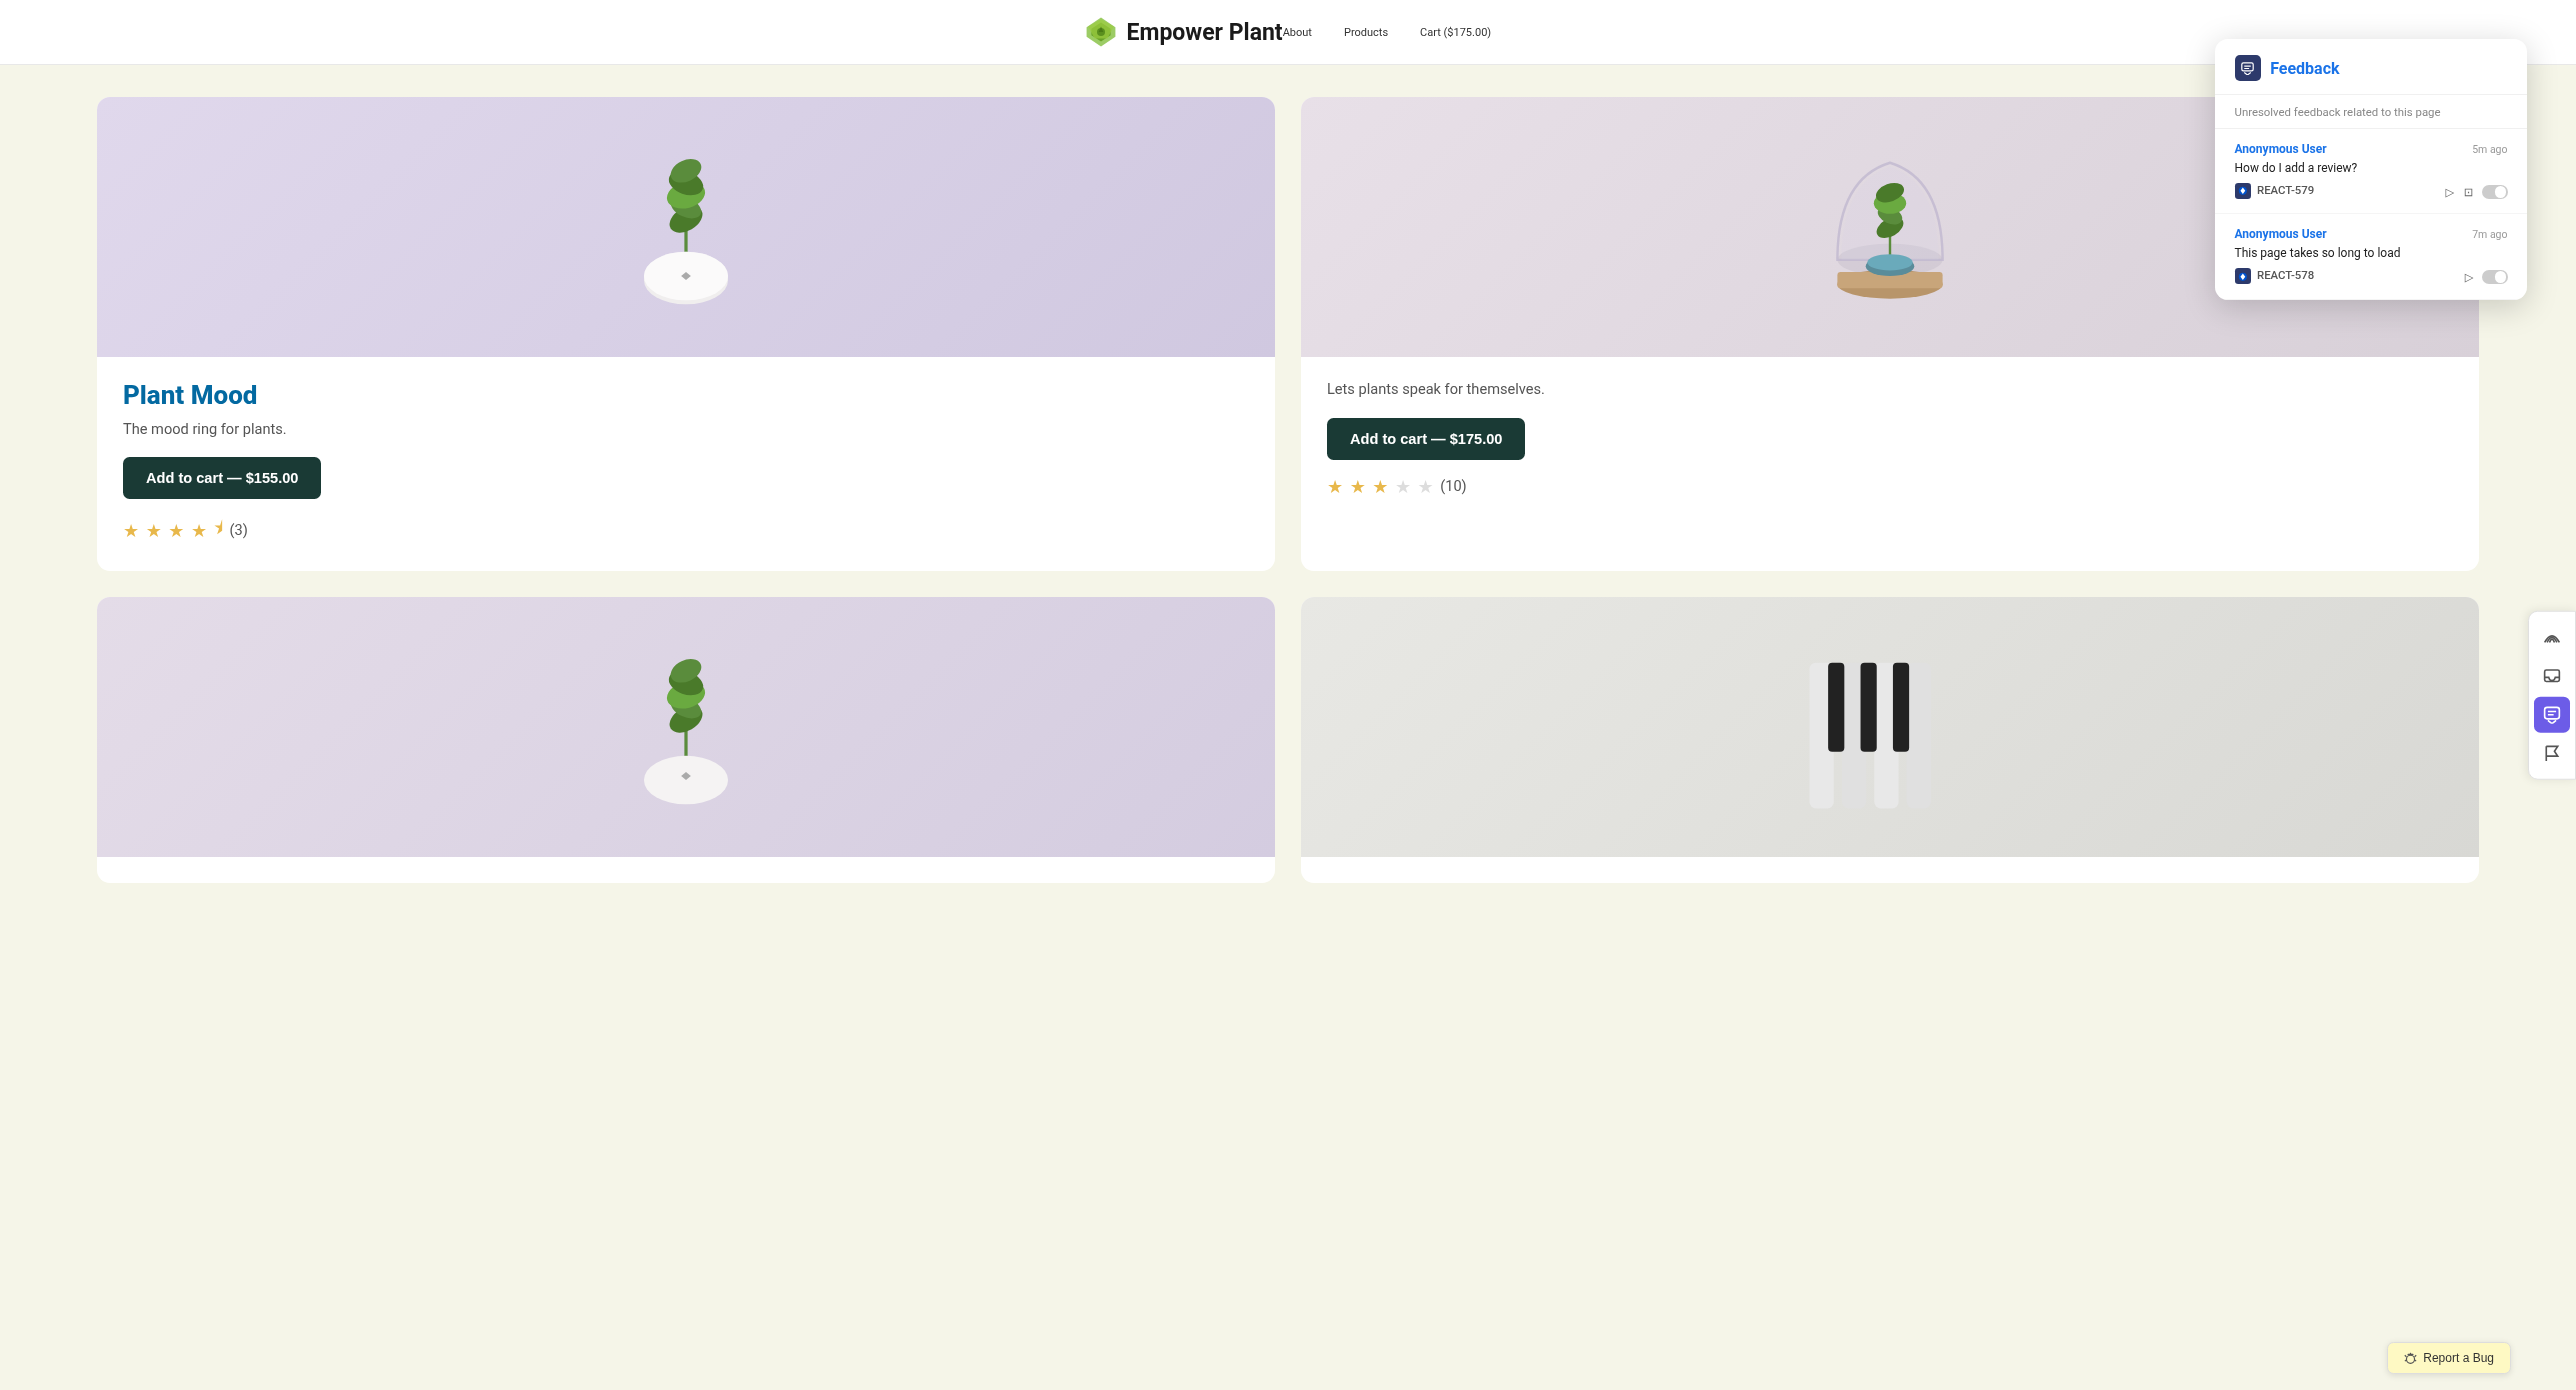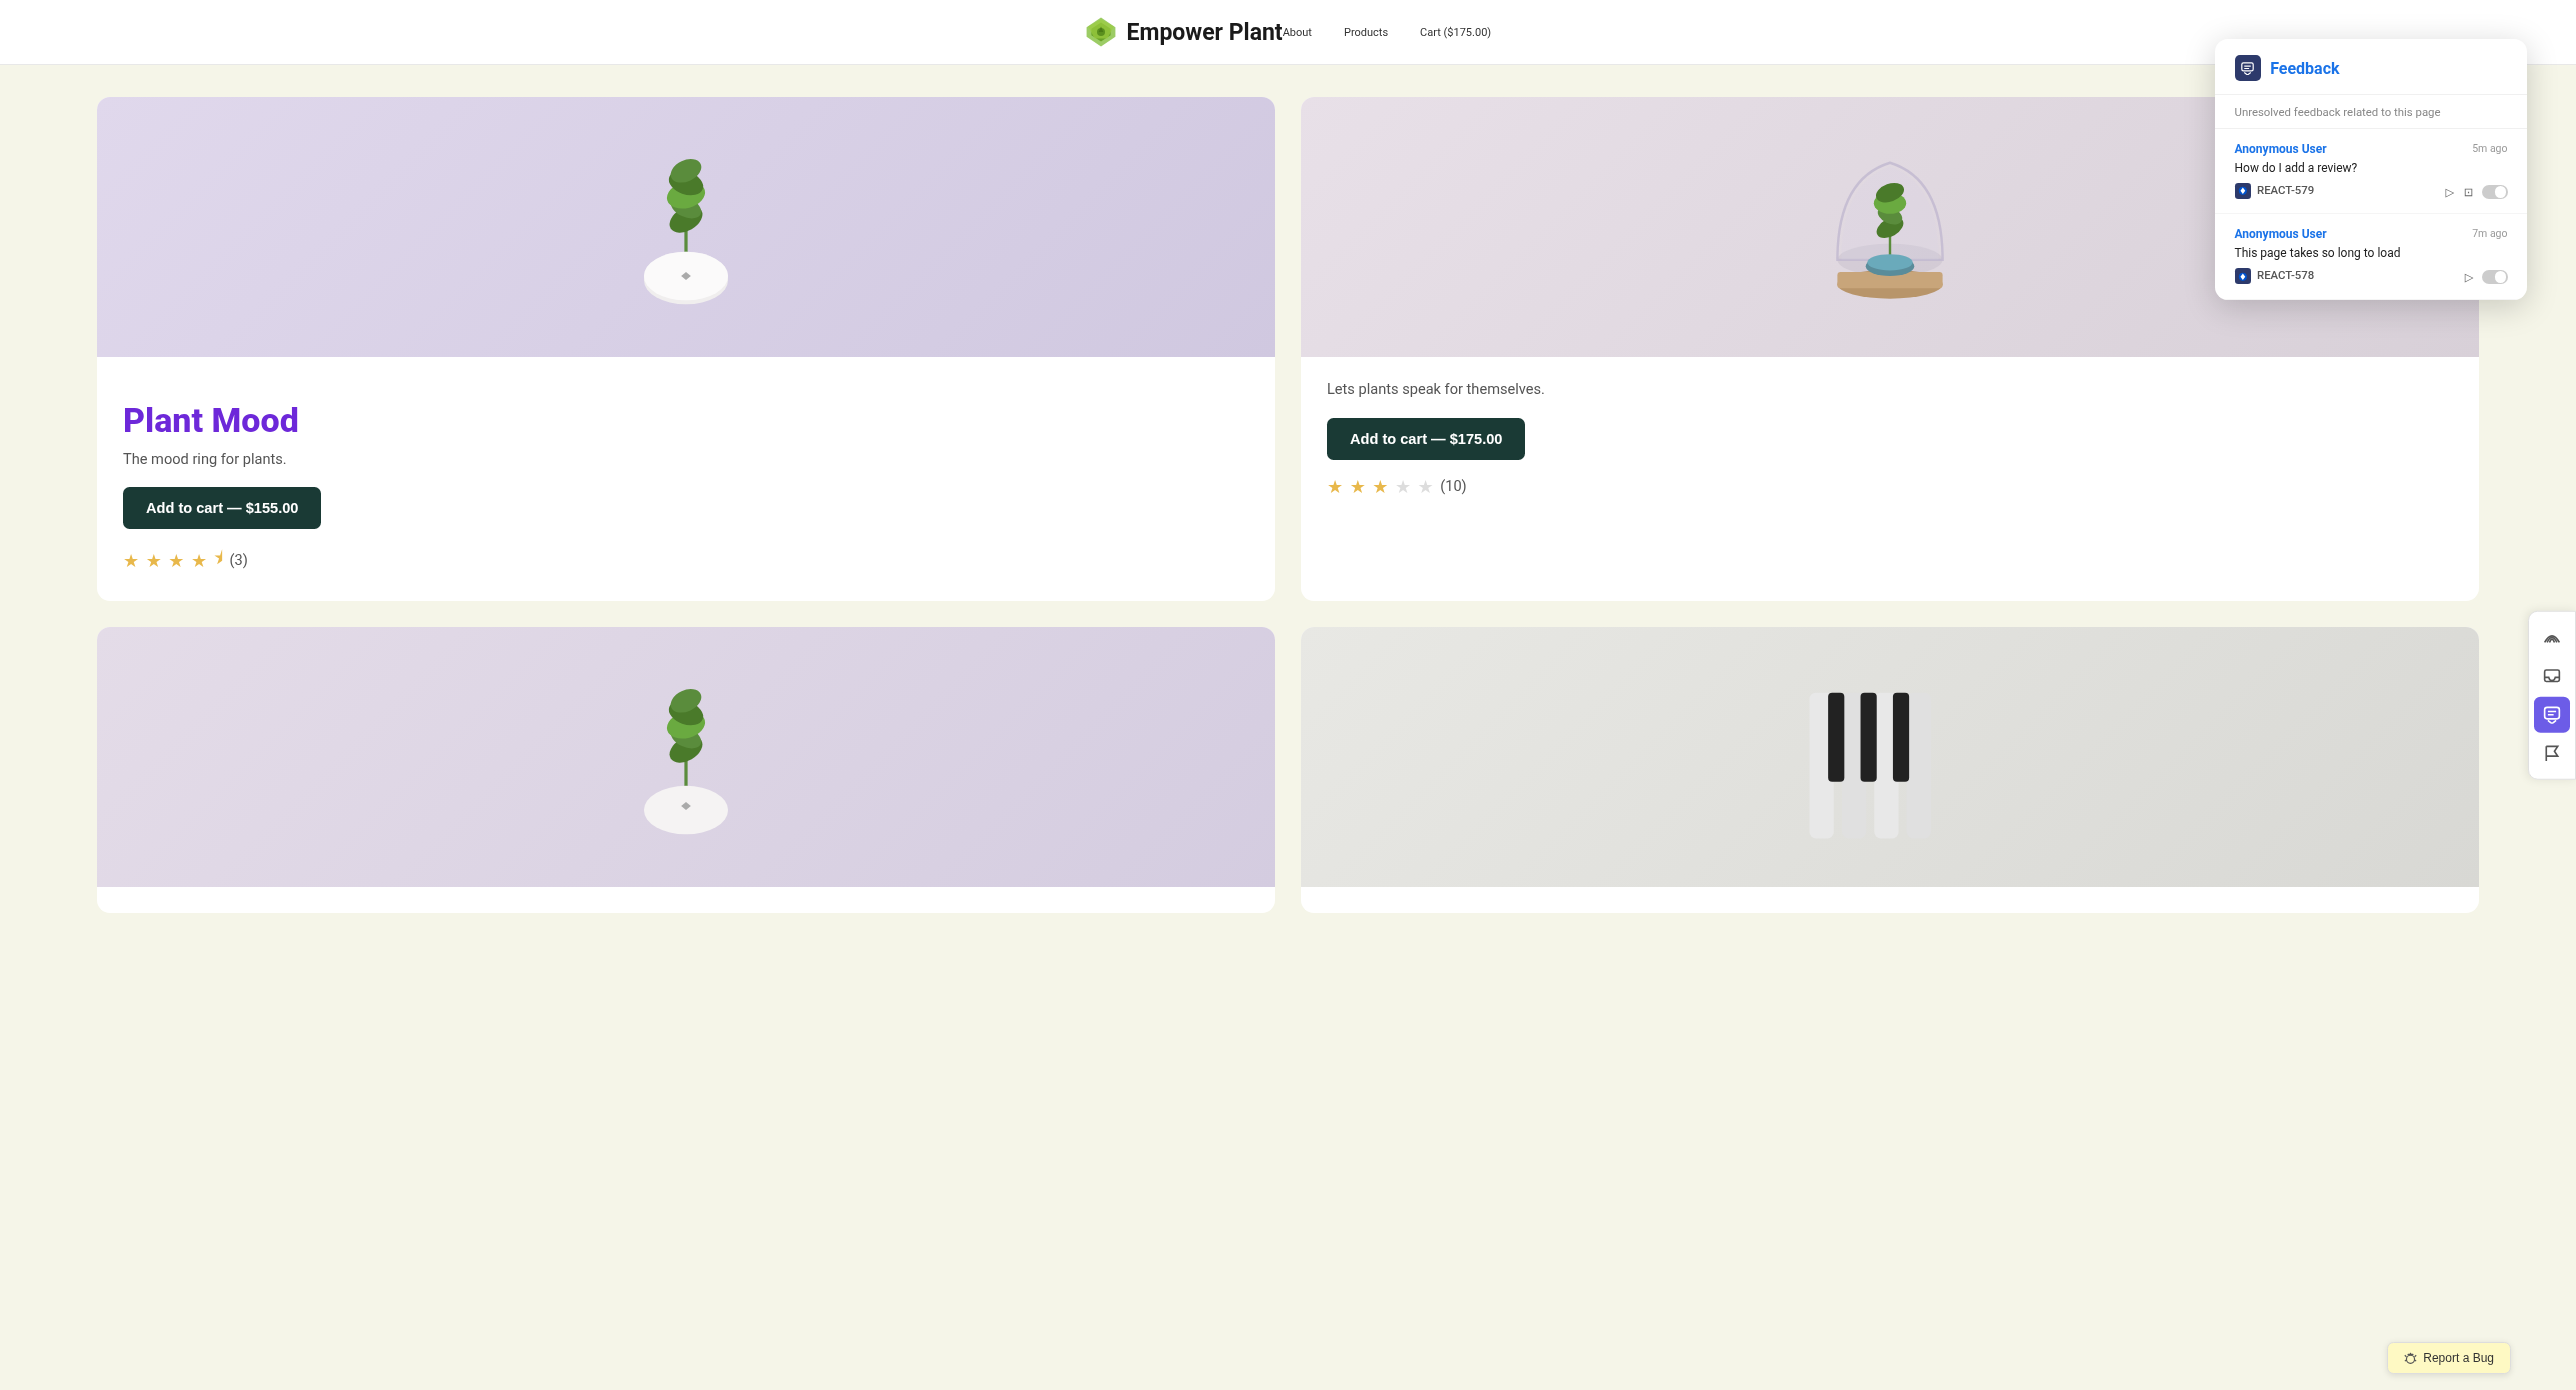--- a/index.html
+++ b/index.html
@@ -89,25 +89,24 @@
       background: linear-gradient(135deg, #e4dce8 0%, #d4cce0 100%);
     }
     .product-image.bottom-right-img {
       background: linear-gradient(135deg, #e8e8e4 0%, #d8d8d4 100%);
     }
 
     .product-info {
       padding: 23px 26px 0;
     }
     .product-name {
-      font-size: 34px;
+      font-size: 26px;
       font-weight: 800;
-      color: #6d28d9;
+      color: #0369a1;
       margin-bottom: 9.7px;
-      margin-top: 20px;
     }
     .product-desc {
       font-size: 14.6px;
       color: #555;
       margin-bottom: 19.5px;
     }
     .add-to-cart-btn {
       background: #1a3a35;
       color: #fff;
       border: none;
@@ -209,20 +208,21 @@
       padding: 9.7px 19.5px;
       border-bottom: 0.8px solid #f0f0f0;
     }
     .feedback-item {
       padding: 13px 19.5px;
       border-bottom: 0.8px solid #f5f5f5;
     }
     .feedback-item-header {
       display: flex;
       justify-content: space-between;
+      align-items: center;
       margin-bottom: 4.9px;
     }
     .feedback-user {
       font-size: 12px;
       font-weight: 700;
       color: #1a73e8;
     }
     .feedback-time {
       font-size: 10.5px;
       color: #999;

